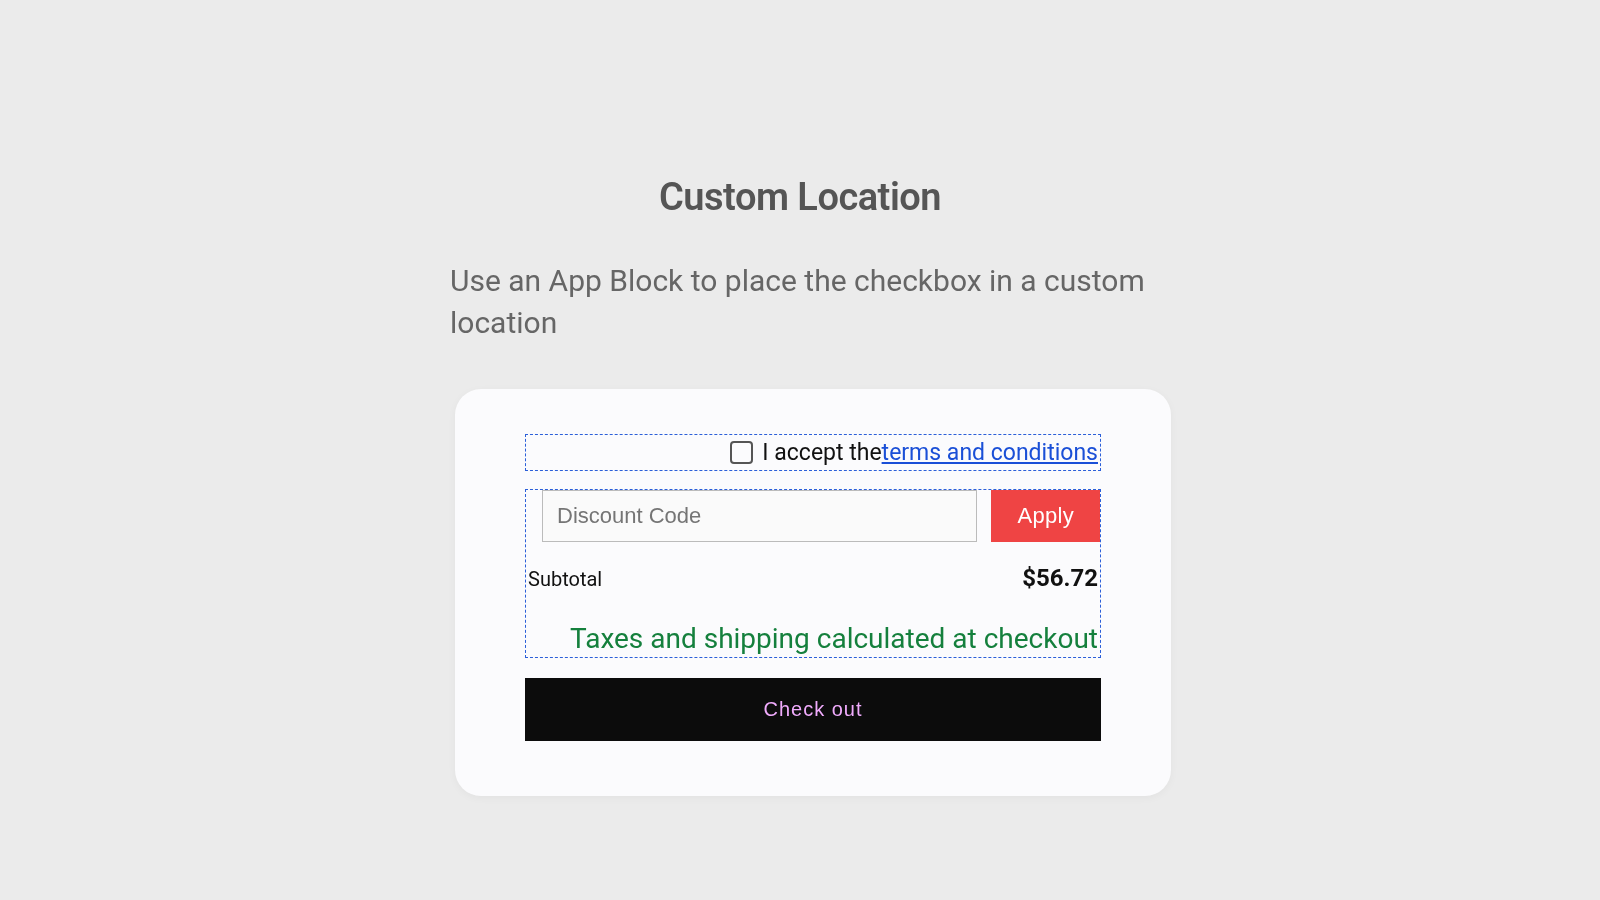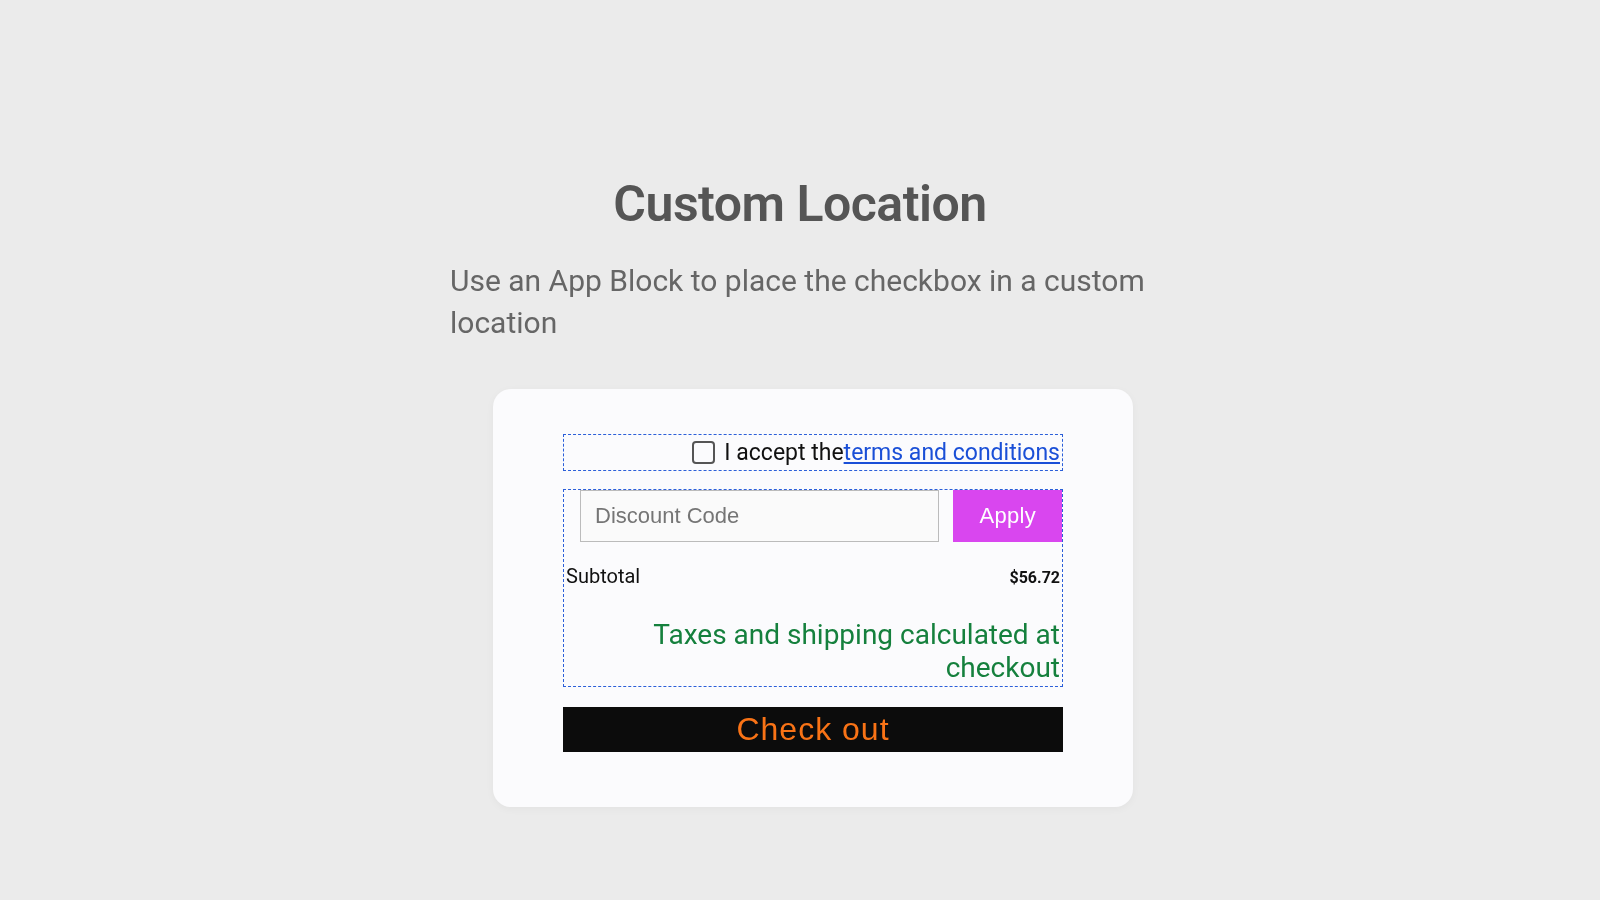--- a/index.html
+++ b/index.html
@@ -11,39 +11,39 @@
       background: #ebebeb;
       font-family: -apple-system, BlinkMacSystemFont, "Segoe UI", Roboto, Helvetica, Arial, sans-serif;
       width: 1600px;
       height: 900px;
       display: flex;
       flex-direction: column;
       align-items: center;
       padding-top: 175px;
     }
     .page-title {
-      font-size: 50px;
+      font-size: 38px;
       font-weight: 600;
       color: #555;
-      margin-bottom: 27px;
+      margin-bottom: 41px;
       letter-spacing: -0.5px;
     }
     .page-subtitle {
       font-size: 30px;
       color: #666;
       line-height: 1.4;
       max-width: 700px;
       margin-bottom: 45px;
       font-weight: 400;
     }
     .card {
       background: #fbfbfd;
-      border-radius: 18px;
+      border-radius: 26px;
       padding: 45px 70px 55px 70px;
-      width: 640px;
+      width: 716px;
       box-shadow: 0 2px 8px rgba(0,0,0,0.04);
       margin-left: 26px;
     }
     .terms-row {
       border: 1.5px dashed #2b5fd9;
       display: flex;
       align-items: center;
       justify-content: flex-end;
       padding: 4px 2px 4px 2px;
       margin-bottom: 18px;
@@ -75,59 +75,59 @@
     .discount-input {
       flex: 1;
       border: 1px solid #bbb;
       background: #fafafa;
       font-size: 22px;
       color: #888;
       padding: 12px 14px;
       margin-right: 14px;
     }
     .apply-btn {
-      background: #d946ef;
+      background: #ef4444;
       color: #fff;
       font-size: 22px;
       border: none;
       padding: 0 26px;
       cursor: pointer;
       letter-spacing: 0.3px;
     }
     .subtotal-row {
       display: flex;
       justify-content: space-between;
       align-items: baseline;
       margin-top: 22px;
       padding: 0 2px;
     }
     .subtotal-label {
       font-size: 20px;
       color: #111;
     }
     .subtotal-value {
-      font-size: 16px;
+      font-size: 24px;
       font-weight: 700;
       color: #111;
     }
     .tax-note {
       text-align: right;
       font-size: 28px;
       color: #15803d;
       margin-top: 30px;
       padding: 0 2px 2px 2px;
     }
     .checkout-btn {
       background: #0c0c0c;
-      color: #f97316;
+      color: #f0abfc;
       border: none;
       width: 100%;
       margin-top: 20px;
-      font-size: 32px;
-      padding: 4px 0;
+      font-size: 20px;
+      padding: 20px 0;
       letter-spacing: 1px;
       cursor: pointer;
     }
   </style>
 </head>
 <body>
 
 <h1 class="page-title">Custom Location</h1>
 <p class="page-subtitle">Use an App Block to place the checkbox in a custom location</p>
 

